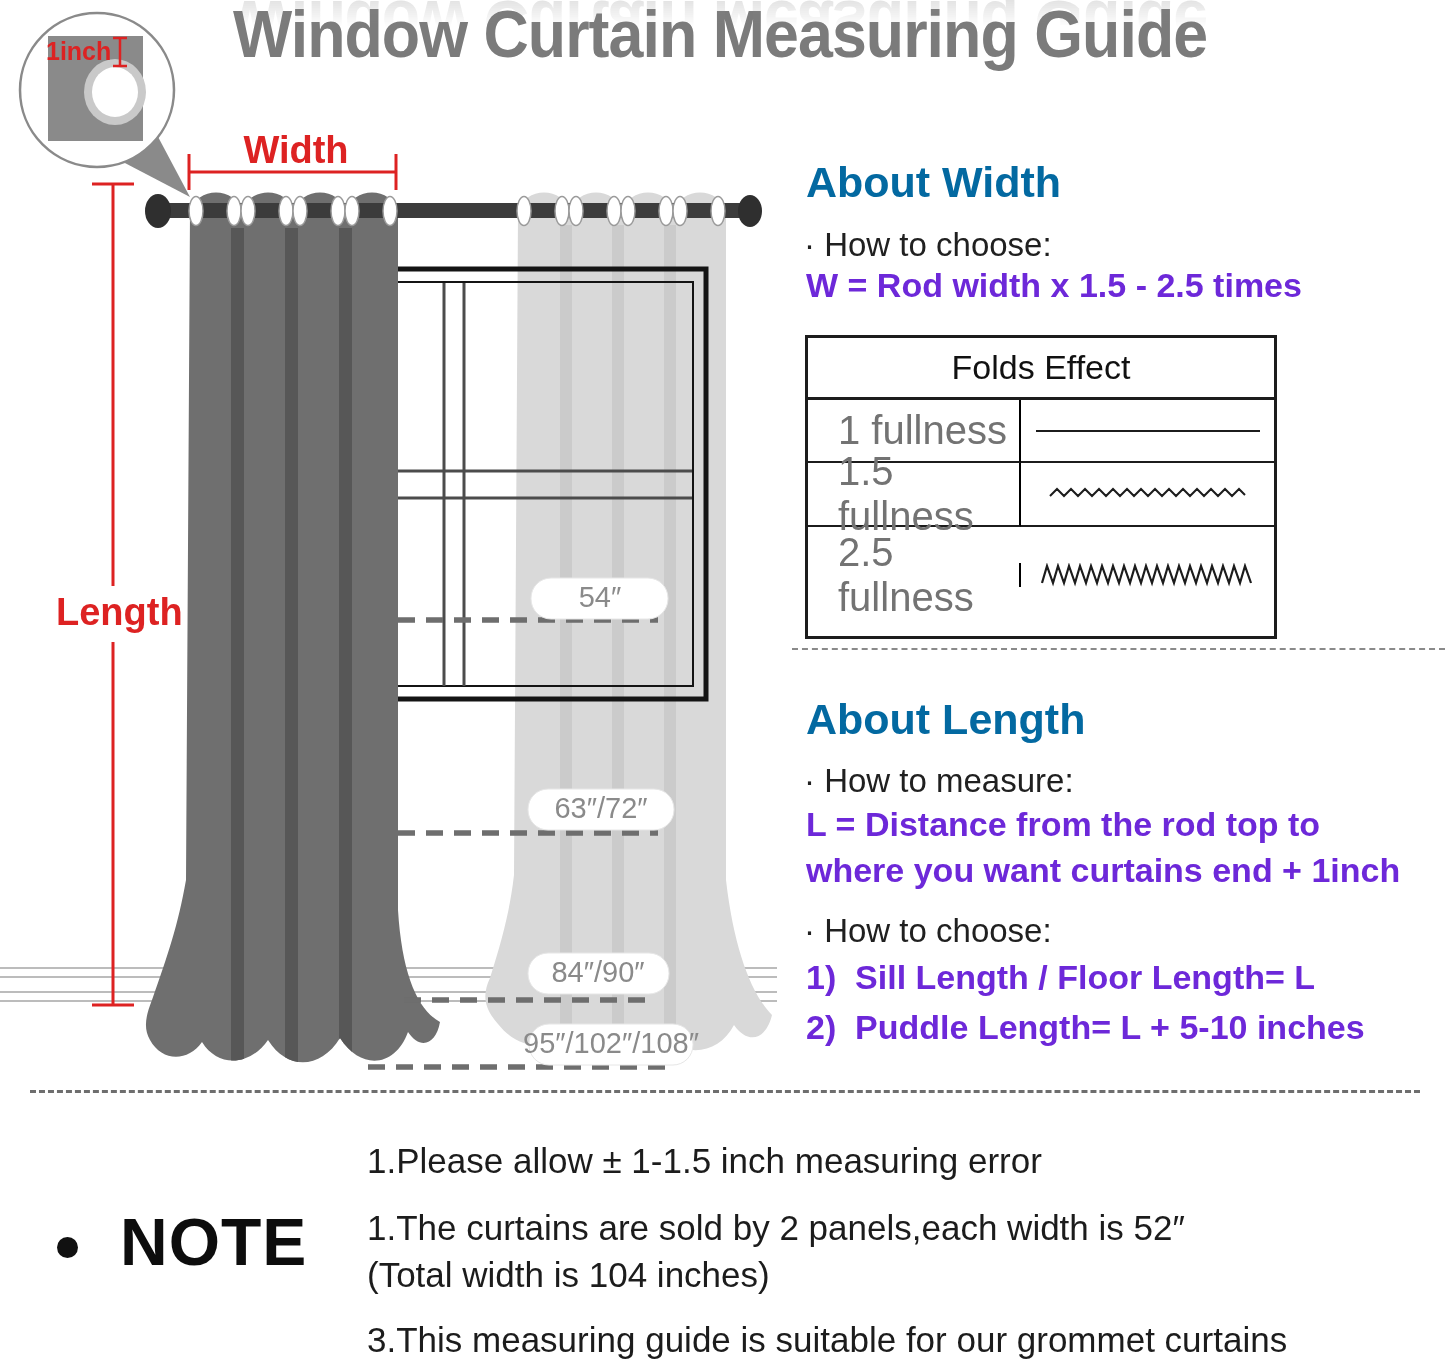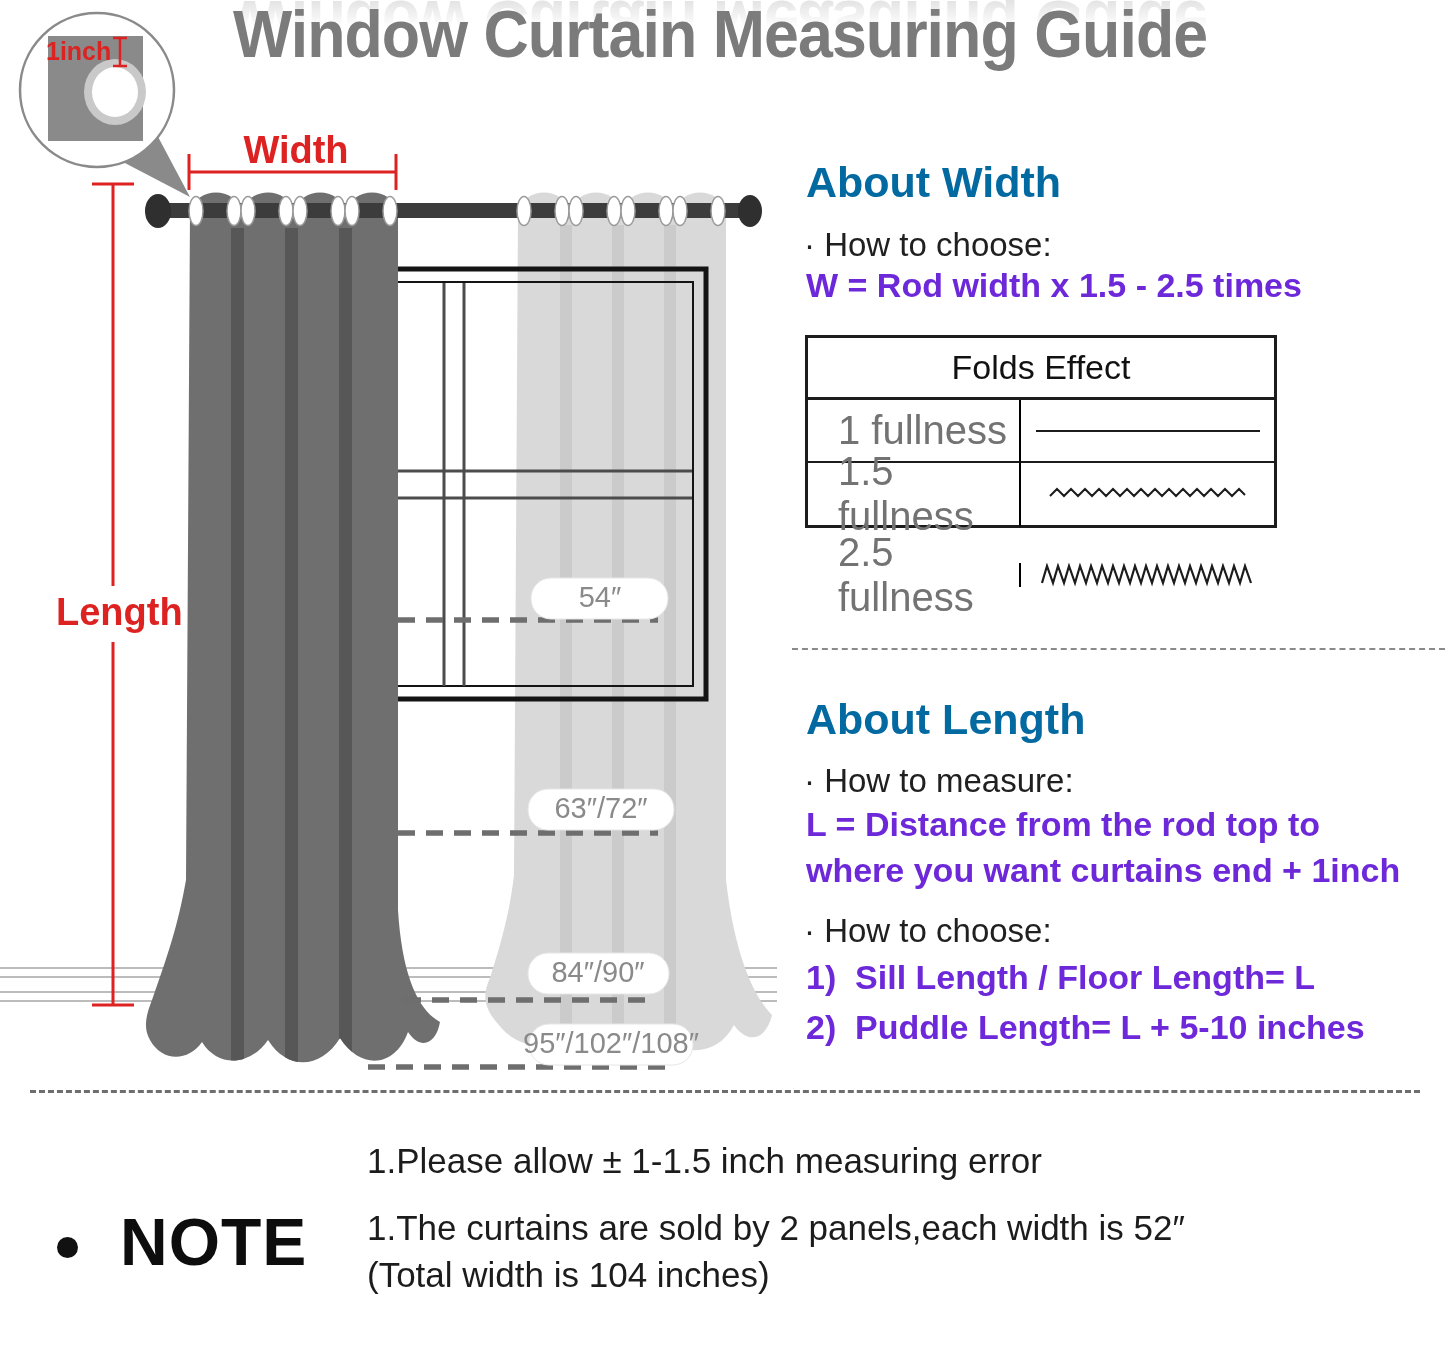--- a/index.html
+++ b/index.html
@@ -19,21 +19,21 @@
     opacity:.45;
     -webkit-mask-image:linear-gradient(to top,rgba(0,0,0,.8) 0%,rgba(0,0,0,0) 55%);
             mask-image:linear-gradient(to top,rgba(0,0,0,.8) 0%,rgba(0,0,0,0) 55%);
   }
   
   .h2{font-size:43px;font-weight:700;color:#0369a1;white-space:nowrap;}
   .bullet-line{font-size:33px;color:#202020;white-space:pre;}
   .formula{font-size:34px;font-weight:700;color:#6d28d9;white-space:pre;}
   
   .folds-table{
-    left:805px;top:335px;width:472px;height:193px;border:3px solid #1c1c1c;box-sizing:border-box;
+    left:805px;top:335px;width:472px;height:304px;border:3px solid #1c1c1c;box-sizing:border-box;
     display:grid;grid-template-columns:213px 1fr;grid-template-rows:62px 63px 64px 60px;
   }
   .folds-header{
     grid-column:1 / span 2;border-bottom:3px solid #1c1c1c;
     display:flex;align-items:center;justify-content:center;font-size:34px;color:#111;
   }
   .fold-label{
     border-bottom:2px solid #1c1c1c;border-right:2px solid #000000;
     display:flex;align-items:center;padding-left:30px;font-size:40px;color:#737373;box-sizing:border-box;
   }
@@ -239,14 +239,15 @@
   <div class="abs formula" style="left:806px;top:958px">1)  Sill Length / Floor Length= L</div>
   <div class="abs formula" style="left:806px;top:1008px">2)  Puddle Length= L + 5-10 inches</div>
 
   <div class="abs dashed-divider-thick" style="left:30px;top:1090px;width:1390px"></div>
 
   <div class="abs note-bullet"></div>
   <div class="abs note-heading">NOTE</div>
   <div class="abs note-line" style="left:367px;top:1141px">1.Please allow ± 1-1.5 inch measuring error</div>
   <div class="abs note-line" style="left:367px;top:1208px">1.The curtains are sold by 2 panels,each width is 52″</div>
   <div class="abs note-line" style="left:367px;top:1255px">(Total width is 104 inches)</div>
+  <div class="abs note-line" style="left:367px;top:1320px">3.This measuring guide is suitable for our grommet curtains</div>
 
 </div>
 
 </body></html>

